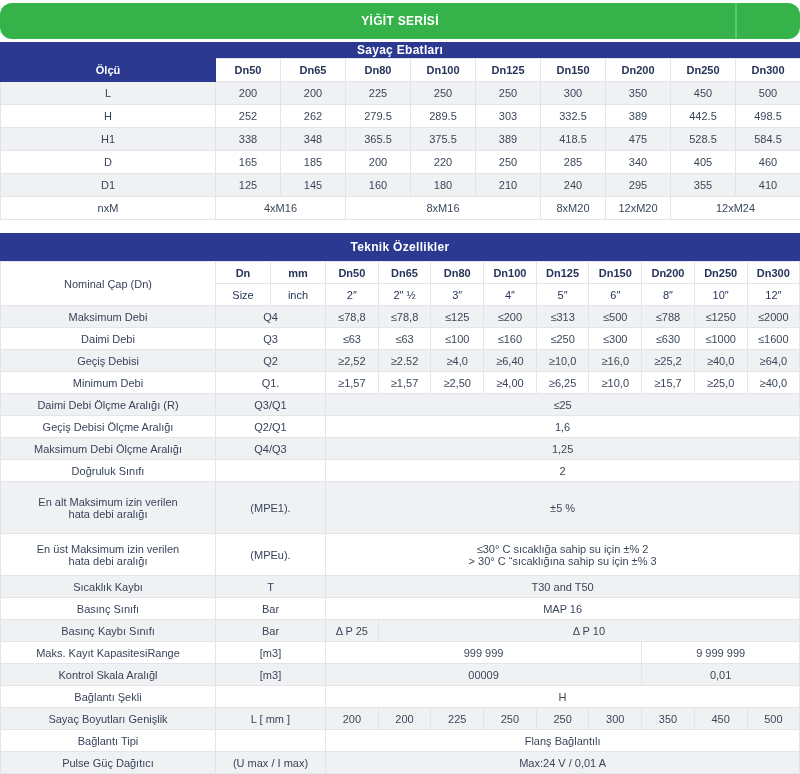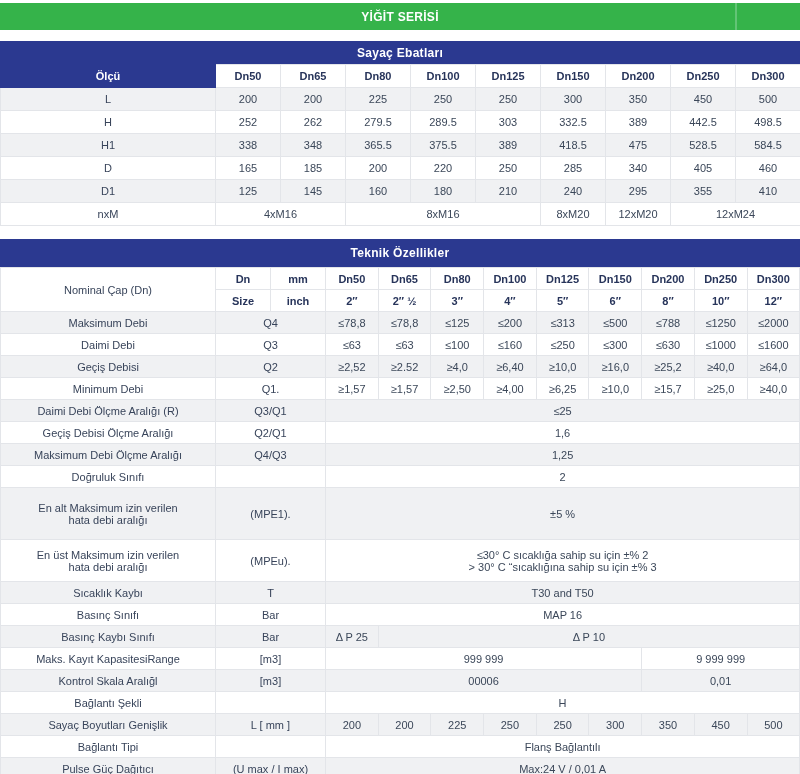--- a/index.html
+++ b/index.html
@@ -10,41 +10,41 @@
     --border:#e3e5e9;
     --text:#3b4759;
     --head-text:#27345a;
   }
   html,body{margin:0;padding:0;background:#fff;}
   body{font-family:"Liberation Sans", sans-serif;-webkit-font-smoothing:antialiased;}
   .page{width:800px;height:774px;background:#fff;overflow:hidden;box-sizing:border-box;padding-top:3px;}
 
   .bar{width:800px;box-sizing:border-box;display:flex;align-items:center;justify-content:center;
        color:#fff;font-weight:bold;letter-spacing:.3px;}
-  .bar.green{height:27px;background:var(--green);font-size:12px;position:relative;margin-bottom:11px;}
+  .bar.green{height:36px;background:var(--green);font-size:12px;position:relative;margin-bottom:3px;border-radius:12px;}
   .bar.green::after{content:"";position:absolute;left:735px;top:0;bottom:0;width:2px;background:var(--green-divider);}
-  .bar.blue{height:23px;background:var(--blue);font-size:12px;}
+  .bar.blue{height:16px;background:var(--blue);font-size:12px;}
 
   .gap{height:13px;}
 
   table{border-collapse:collapse;table-layout:fixed;width:800px;}
   td,th{border:1px solid var(--border);text-align:center;vertical-align:middle;
         font-size:11px;color:var(--text);font-weight:normal;padding:0 2px;box-sizing:border-box;
         white-space:pre-line;overflow:hidden;}
   tr{height:22px;}
   #table1 tr{height:23px;}
   tr.tall40{height:52px;}
   tr.tall42{height:42px;margin-top:16px;}
   tr.stripe td{background:var(--stripe);}
 
   th.colhead{font-weight:bold;color:var(--head-text);background:#fff;}
   th.bluecell{background:var(--blue);color:#fff;font-weight:bold;border-color:var(--blue);}
   td.rowlabel{color:#38445a;}
   th.cornerlabel{background:#fff;color:#38445a;font-weight:normal;}
-  th.subhead{font-weight:bold;color:var(--head-text);background:#fff;}
+  th.subhead{font-weight:normal;color:var(--head-text);background:#fff;}
 </style>
 </head>
 <body>
 
 <div class="page">
 
   <div class="bar green">
     <span>YİĞİT SERİSİ</span>
   </div>
 
@@ -289,21 +289,21 @@
         </tr>
         <tr>
           <td class="rowlabel">Maks. Kayıt KapasitesiRange</td>
           <td class="rowlabel" colspan="2">[m3]</td>
           <td colspan="6">999 999</td>
           <td colspan="3">9 999 999</td>
         </tr>
         <tr class="stripe">
           <td class="rowlabel">Kontrol Skala Aralığl</td>
           <td class="rowlabel" colspan="2">[m3]</td>
-          <td colspan="6">00006</td>
+          <td colspan="6">00009</td>
           <td colspan="3">0,01</td>
         </tr>
         <tr>
           <td class="rowlabel">Bağlantı Şekli</td>
           <td class="rowlabel" colspan="2"></td>
           <td colspan="9">H</td>
         </tr>
         <tr class="stripe">
           <td class="rowlabel">Sayaç Boyutları Genişlik</td>
           <td class="rowlabel" colspan="2">L [ mm ]</td>

